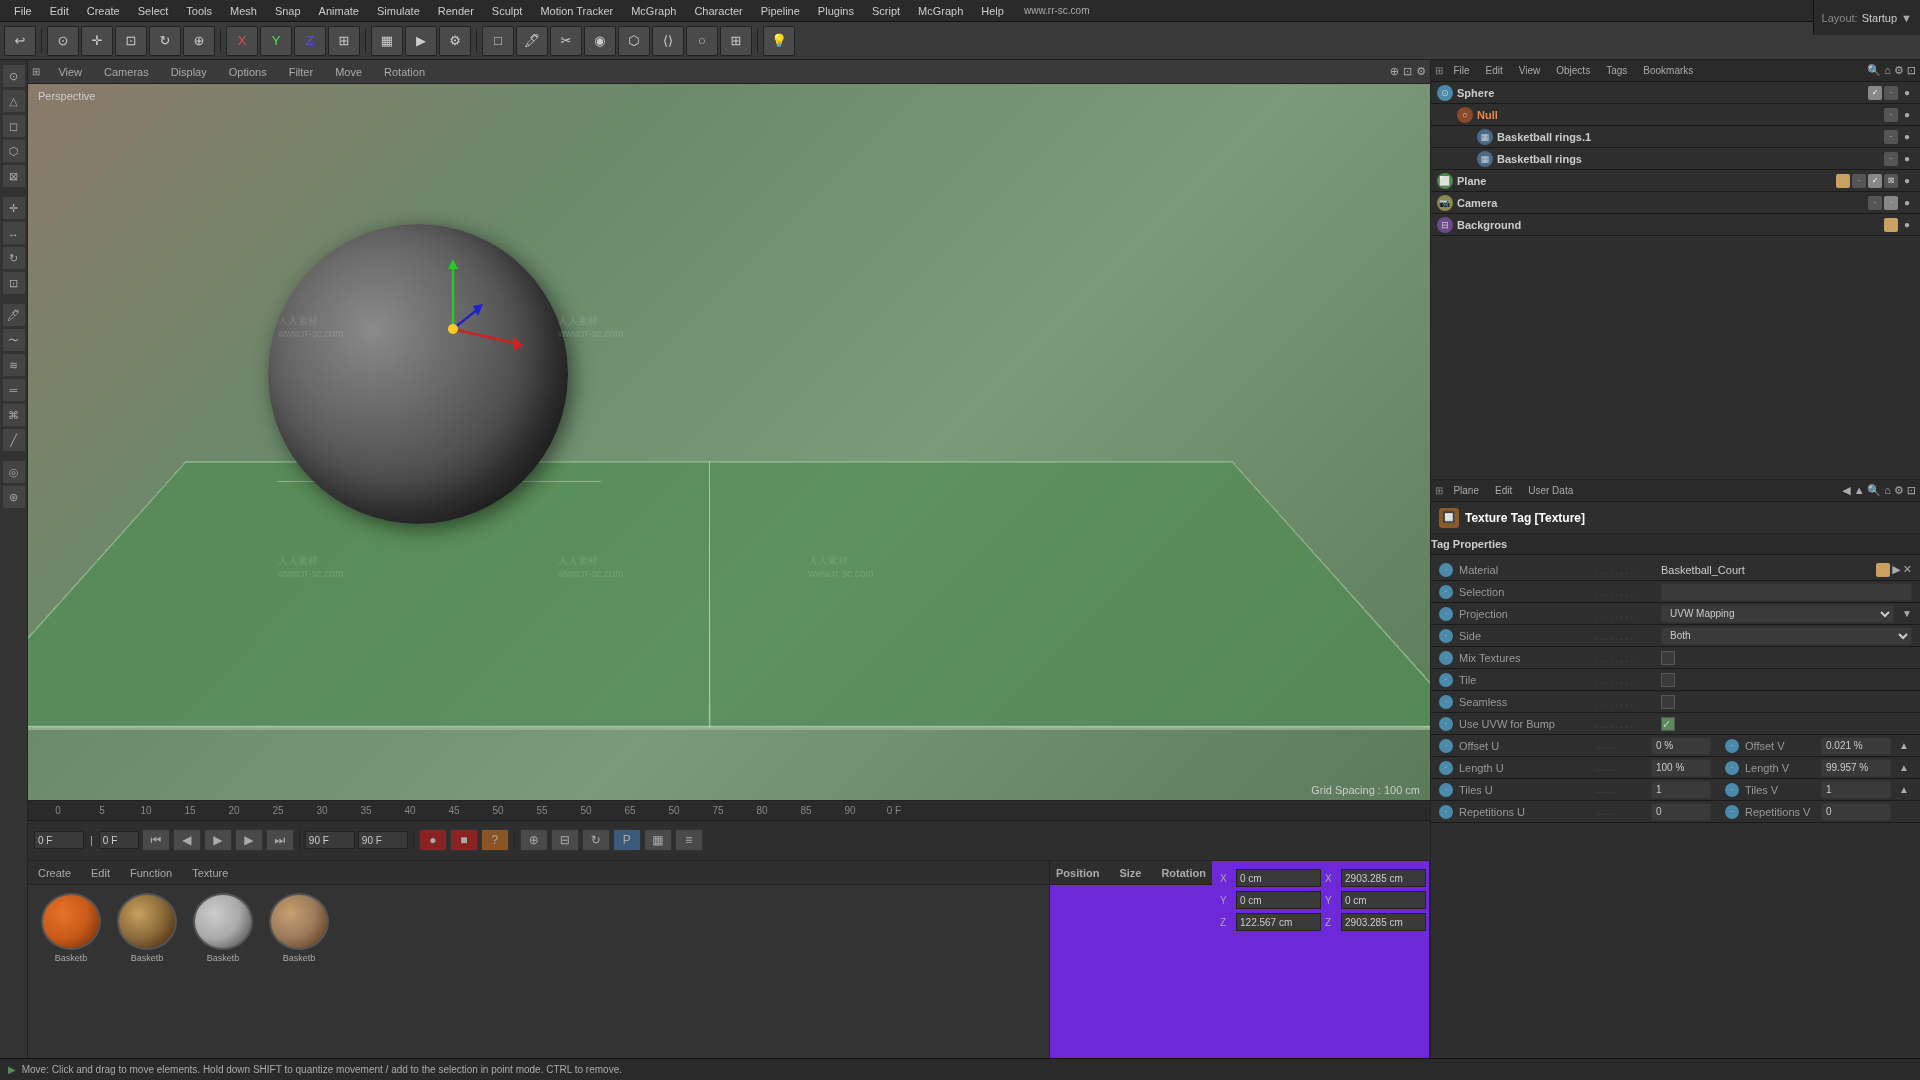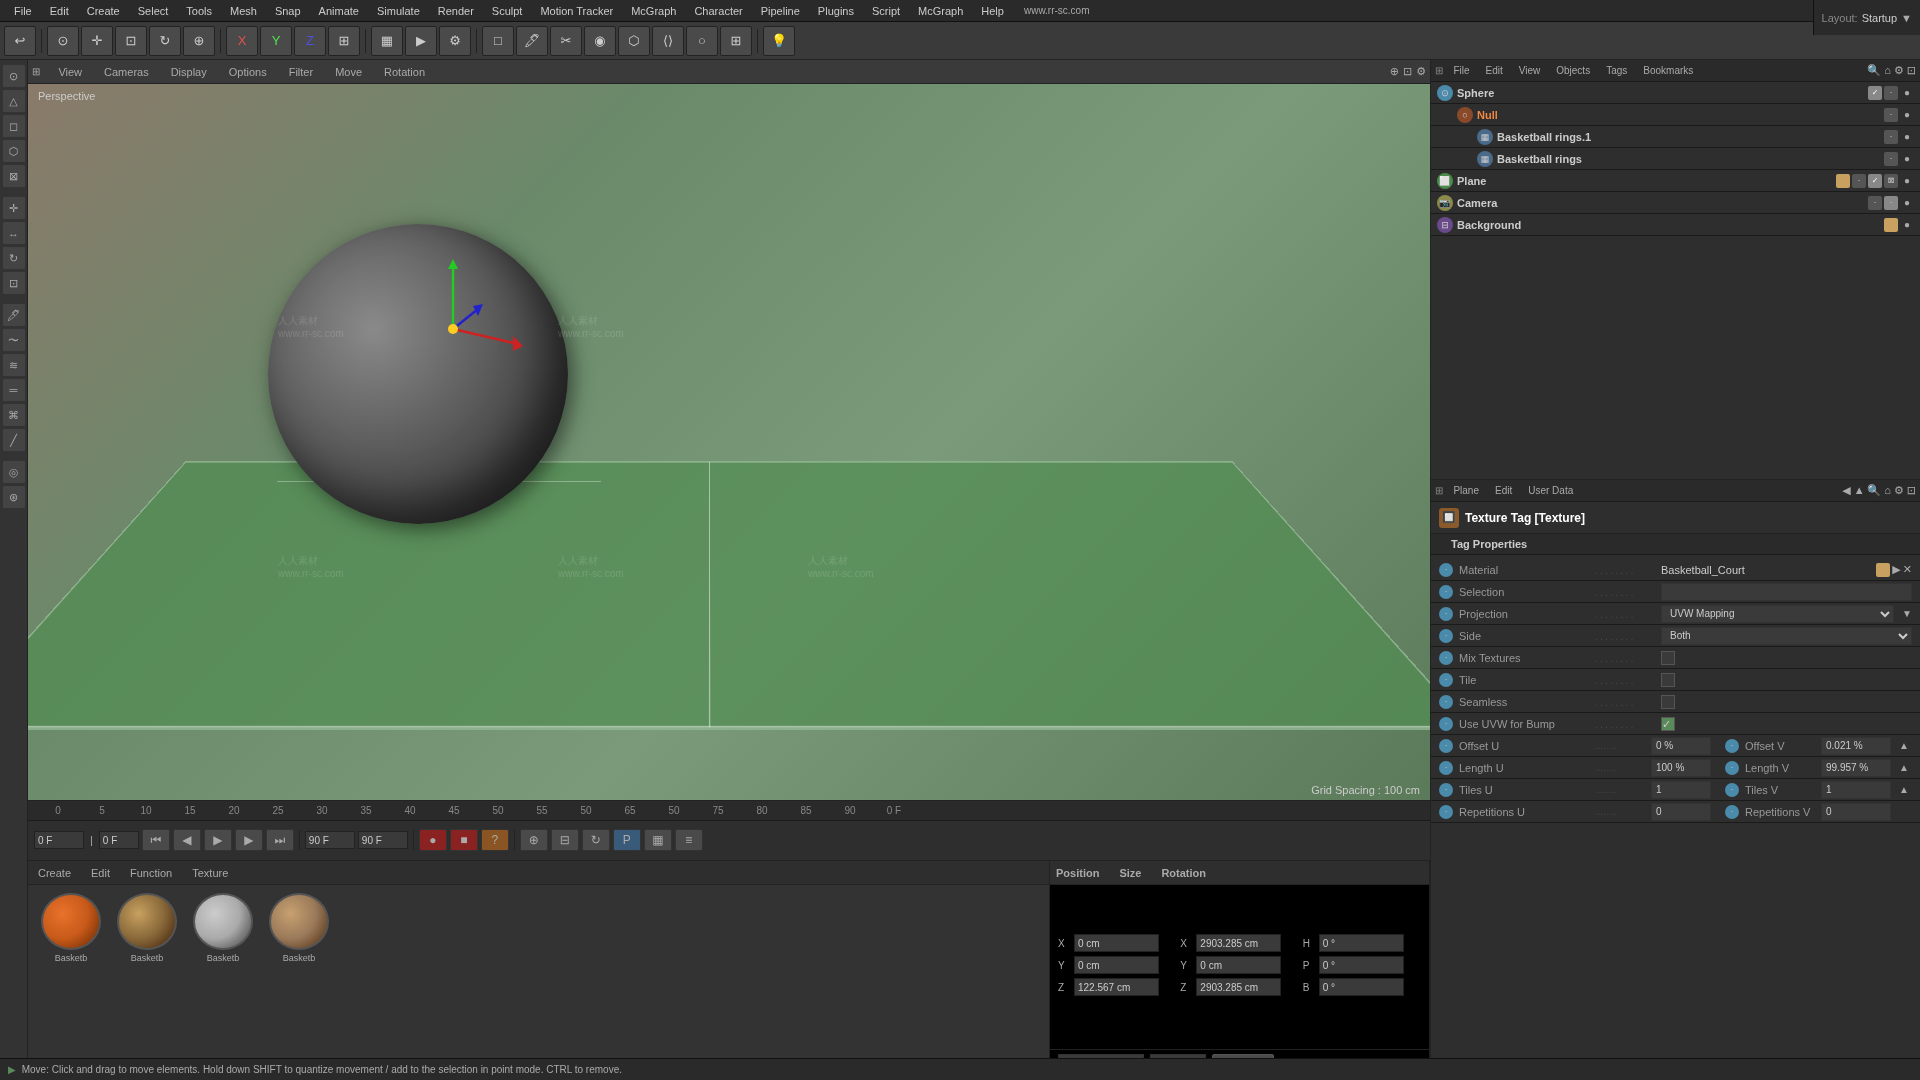--- a/index.html
+++ b/index.html
@@ -56,21 +56,21 @@
 
     
     #bottom-panel { display: flex; height: 220px; background: #333; border-top: 1px solid #222; }
     #material-panel { flex: 1; border-right: 1px solid #222; display: flex; flex-direction: column; }
     #mat-tabs { display: flex; height: 24px; background: #2e2e2e; border-bottom: 1px solid #222; }
     .mat-tab { padding: 2px 10px; color: #aaa; cursor: pointer; font-size: 11px; display: flex; align-items: center; }
     #mat-content { display: flex; padding: 8px; gap: 6px; align-items: flex-start; }
     .mat-thumb { width: 70px; height: 70px; border-radius: 50%; display: flex; flex-direction: column; align-items: center; cursor: pointer; }
     .mat-thumb-ball { width: 60px; height: 60px; border-radius: 50%; border: 2px solid #555; }
     .mat-thumb-label { font-size: 9px; color: #aaa; margin-top: 3px; text-align: center; }
-    #position-panel { width: 380px; background: #000000; border-right: 1px solid #222; display: flex; flex-direction: column; gap: 41px; }
+    #position-panel { width: 380px; background: #6d28d9; border-right: 1px solid #222; display: flex; flex-direction: row; }
     #pos-header { display: flex; height: 24px; background: #2e2e2e; border-bottom: 1px solid #222; align-items: center; padding: 0 6px; gap: 20px; }
     .pos-col-header { font-size: 11px; color: #aaa; font-weight: bold; }
     #pos-fields { display: grid; grid-template-columns: 1fr 1fr 1fr; gap: 4px; padding: 8px; }
     .pos-field-group { display: flex; flex-direction: column; gap: 4px; }
     .pos-field-row { display: flex; align-items: center; gap: 4px; }
     .pos-label { color: #aaa; font-size: 10px; width: 12px; }
     .pos-input { background: #3a3a3a; border: 1px solid #222; color: #ccc; font-size: 10px; width: 85px; height: 18px; padding: 0 3px; }
     #pos-footer { display: flex; align-items: center; padding: 4px 8px; gap: 6px; margin-top: auto; border-top: 1px solid #222; }
     .pos-dropdown { background: #3a3a3a; border: 1px solid #333; color: #ccc; font-size: 10px; height: 22px; padding: 0 4px; }
     .apply-btn { background: #4a4a4a; border: 1px solid #555; color: #ccc; font-size: 11px; padding: 3px 16px; cursor: pointer; border-radius: 2px; height: 22px; }
@@ -514,21 +514,21 @@
           <span style="color:#aaa;cursor:pointer;">⊡</span>
         </div>
       </div>
 
       <div id="tag-header">
         <div class="tag-icon" style="background:#8a5a2a;">🔲</div>
         <span class="tag-title">Texture Tag [Texture]</span>
       </div>
 
 
-      <div style="padding:4px 20px;background:#2a2a2a;border-bottom:1px solid #1a1a1a;font-size:11px;color:#ccc;font-weight:bold;">Tag Properties</div>
+      <div style="padding:4px 0;background:#2a2a2a;border-bottom:1px solid #1a1a1a;font-size:11px;color:#ccc;font-weight:bold;">Tag Properties</div>
 
       <div id="tag-props">
 
         <div class="prop-row">
           <div class="prop-icon" style="background:#4a8aaa;">·</div>
           <span class="prop-label">Material</span>
           <span class="prop-dots">........</span>
           <span class="prop-value">Basketball_Court</span>
           <div style="display:flex;gap:2px;margin-left:auto;">
             <div style="width:14px;height:14px;background:#c8a060;border-radius:2px;"></div>

